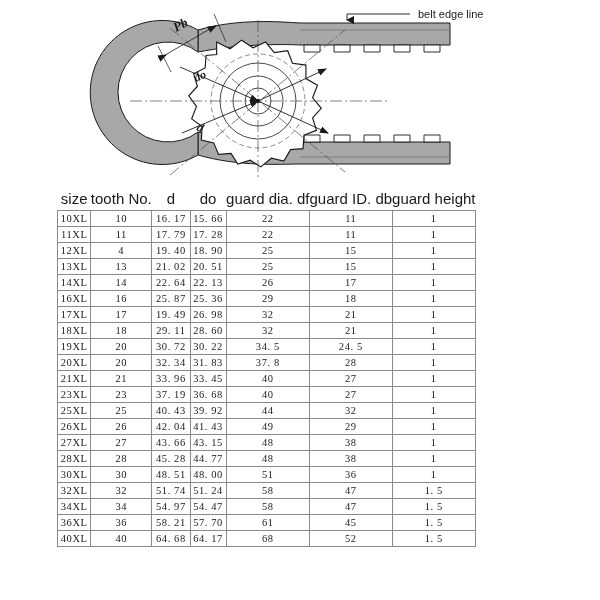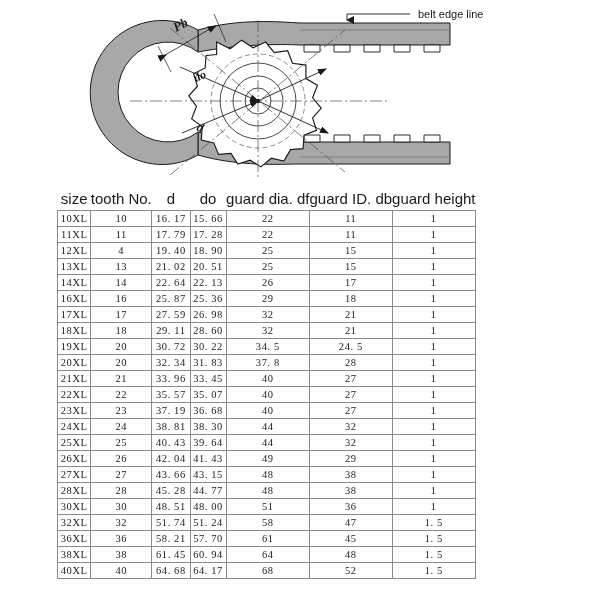--- a/index.html
+++ b/index.html
@@ -252,21 +252,21 @@
           <td>16</td>
           <td>25. 87</td>
           <td>25. 36</td>
           <td>29</td>
           <td>18</td>
           <td>1</td>
         </tr>
         <tr>
           <td>17XL</td>
           <td>17</td>
-          <td>27. 59</td>
+          <td>19. 49</td>
           <td>26. 98</td>
           <td>32</td>
           <td>21</td>
           <td>1</td>
         </tr>
         <tr>
           <td>18XL</td>
           <td>18</td>
           <td>29. 11</td>
           <td>28. 60</td>
@@ -295,51 +295,33 @@
         <tr>
           <td>21XL</td>
           <td>21</td>
           <td>33. 96</td>
           <td>33. 45</td>
           <td>40</td>
           <td>27</td>
           <td>1</td>
         </tr>
         <tr>
-          <td>22XL</td>
-          <td>22</td>
-          <td>35. 57</td>
-          <td>35. 07</td>
-          <td>40</td>
-          <td>27</td>
-          <td>1</td>
-        </tr>
-        <tr>
           <td>23XL</td>
           <td>23</td>
           <td>37. 19</td>
           <td>36. 68</td>
           <td>40</td>
           <td>27</td>
           <td>1</td>
         </tr>
         <tr>
-          <td>24XL</td>
-          <td>24</td>
-          <td>38. 81</td>
-          <td>38. 30</td>
-          <td>44</td>
-          <td>32</td>
-          <td>1</td>
-        </tr>
-        <tr>
           <td>25XL</td>
           <td>25</td>
           <td>40. 43</td>
-          <td>39. 64</td>
+          <td>39. 92</td>
           <td>44</td>
           <td>32</td>
           <td>1</td>
         </tr>
         <tr>
           <td>26XL</td>
           <td>26</td>
           <td>42. 04</td>
           <td>41. 43</td>
           <td>49</td>
@@ -376,38 +358,38 @@
         <tr>
           <td>32XL</td>
           <td>32</td>
           <td>51. 74</td>
           <td>51. 24</td>
           <td>58</td>
           <td>47</td>
           <td>1. 5</td>
         </tr>
         <tr>
+          <td>34XL</td>
+          <td>34</td>
+          <td>54. 97</td>
+          <td>54. 47</td>
+          <td>58</td>
+          <td>47</td>
+          <td>1. 5</td>
+        </tr>
+        <tr>
           <td>36XL</td>
           <td>36</td>
           <td>58. 21</td>
           <td>57. 70</td>
           <td>61</td>
           <td>45</td>
           <td>1. 5</td>
         </tr>
         <tr>
-          <td>38XL</td>
-          <td>38</td>
-          <td>61. 45</td>
-          <td>60. 94</td>
-          <td>64</td>
-          <td>48</td>
-          <td>1. 5</td>
-        </tr>
-        <tr>
           <td>40XL</td>
           <td>40</td>
           <td>64. 68</td>
           <td>64. 17</td>
           <td>68</td>
           <td>52</td>
           <td>1. 5</td>
         </tr>
       </tbody>
   </table>

